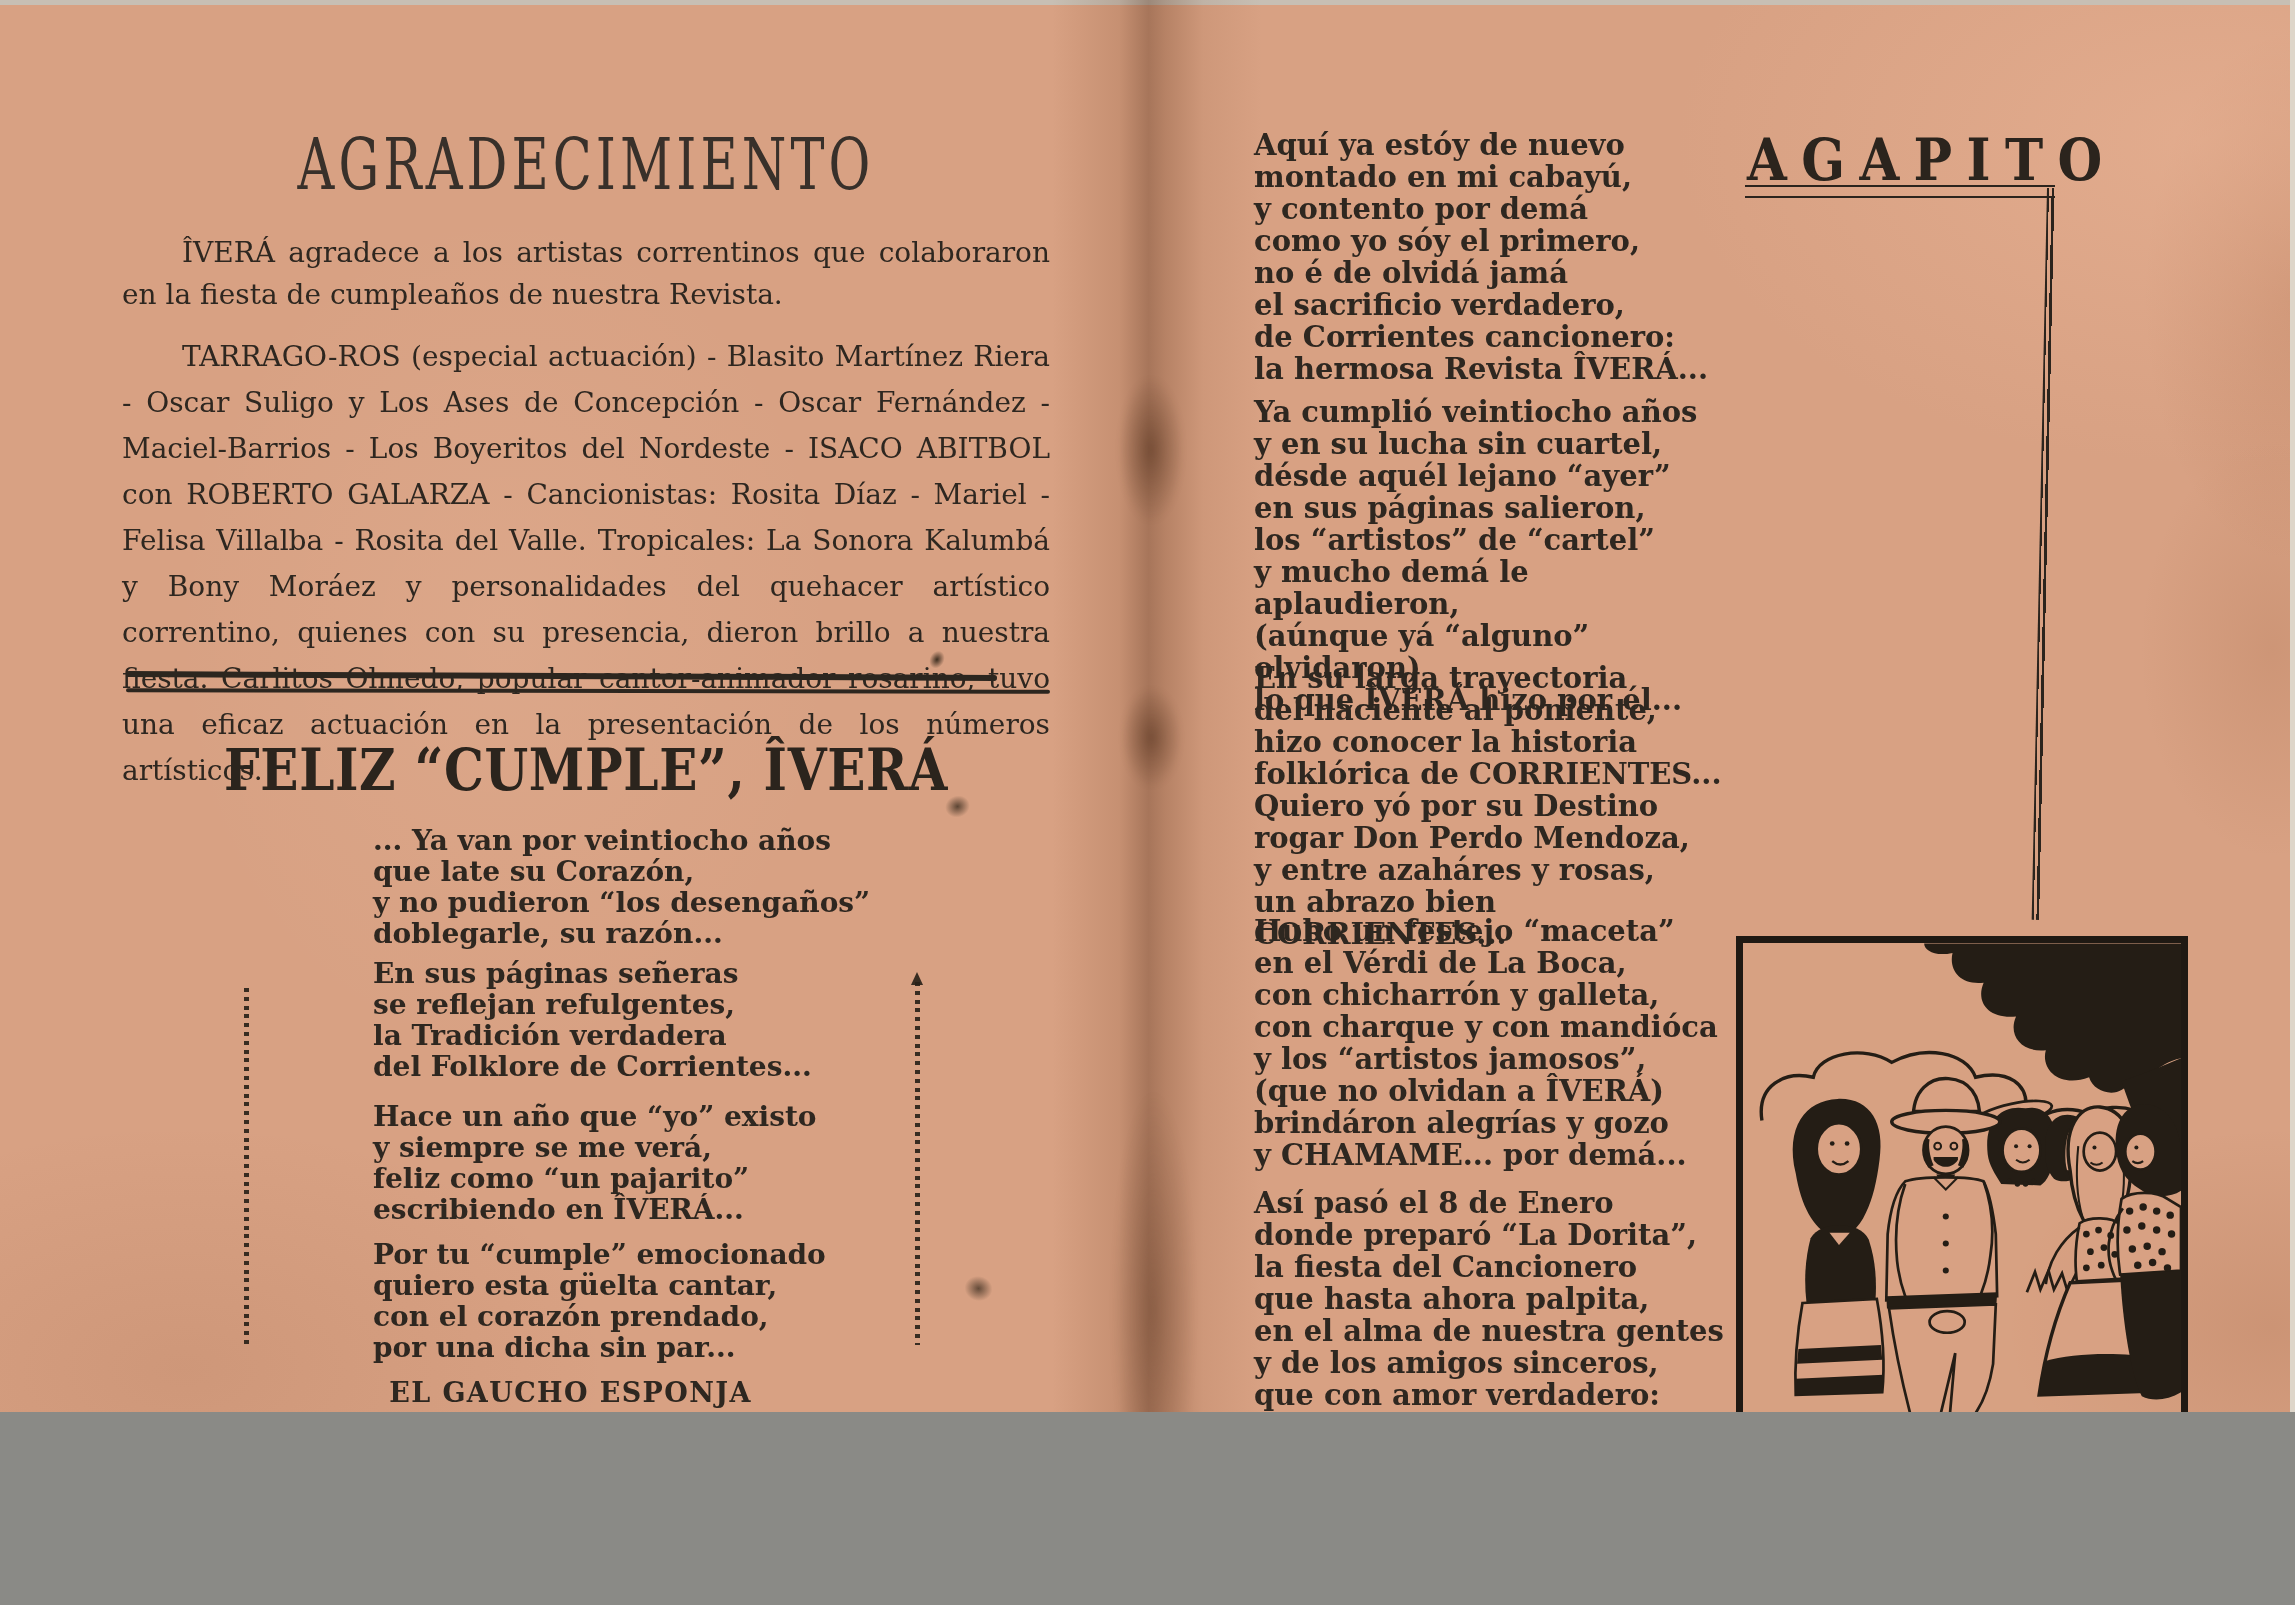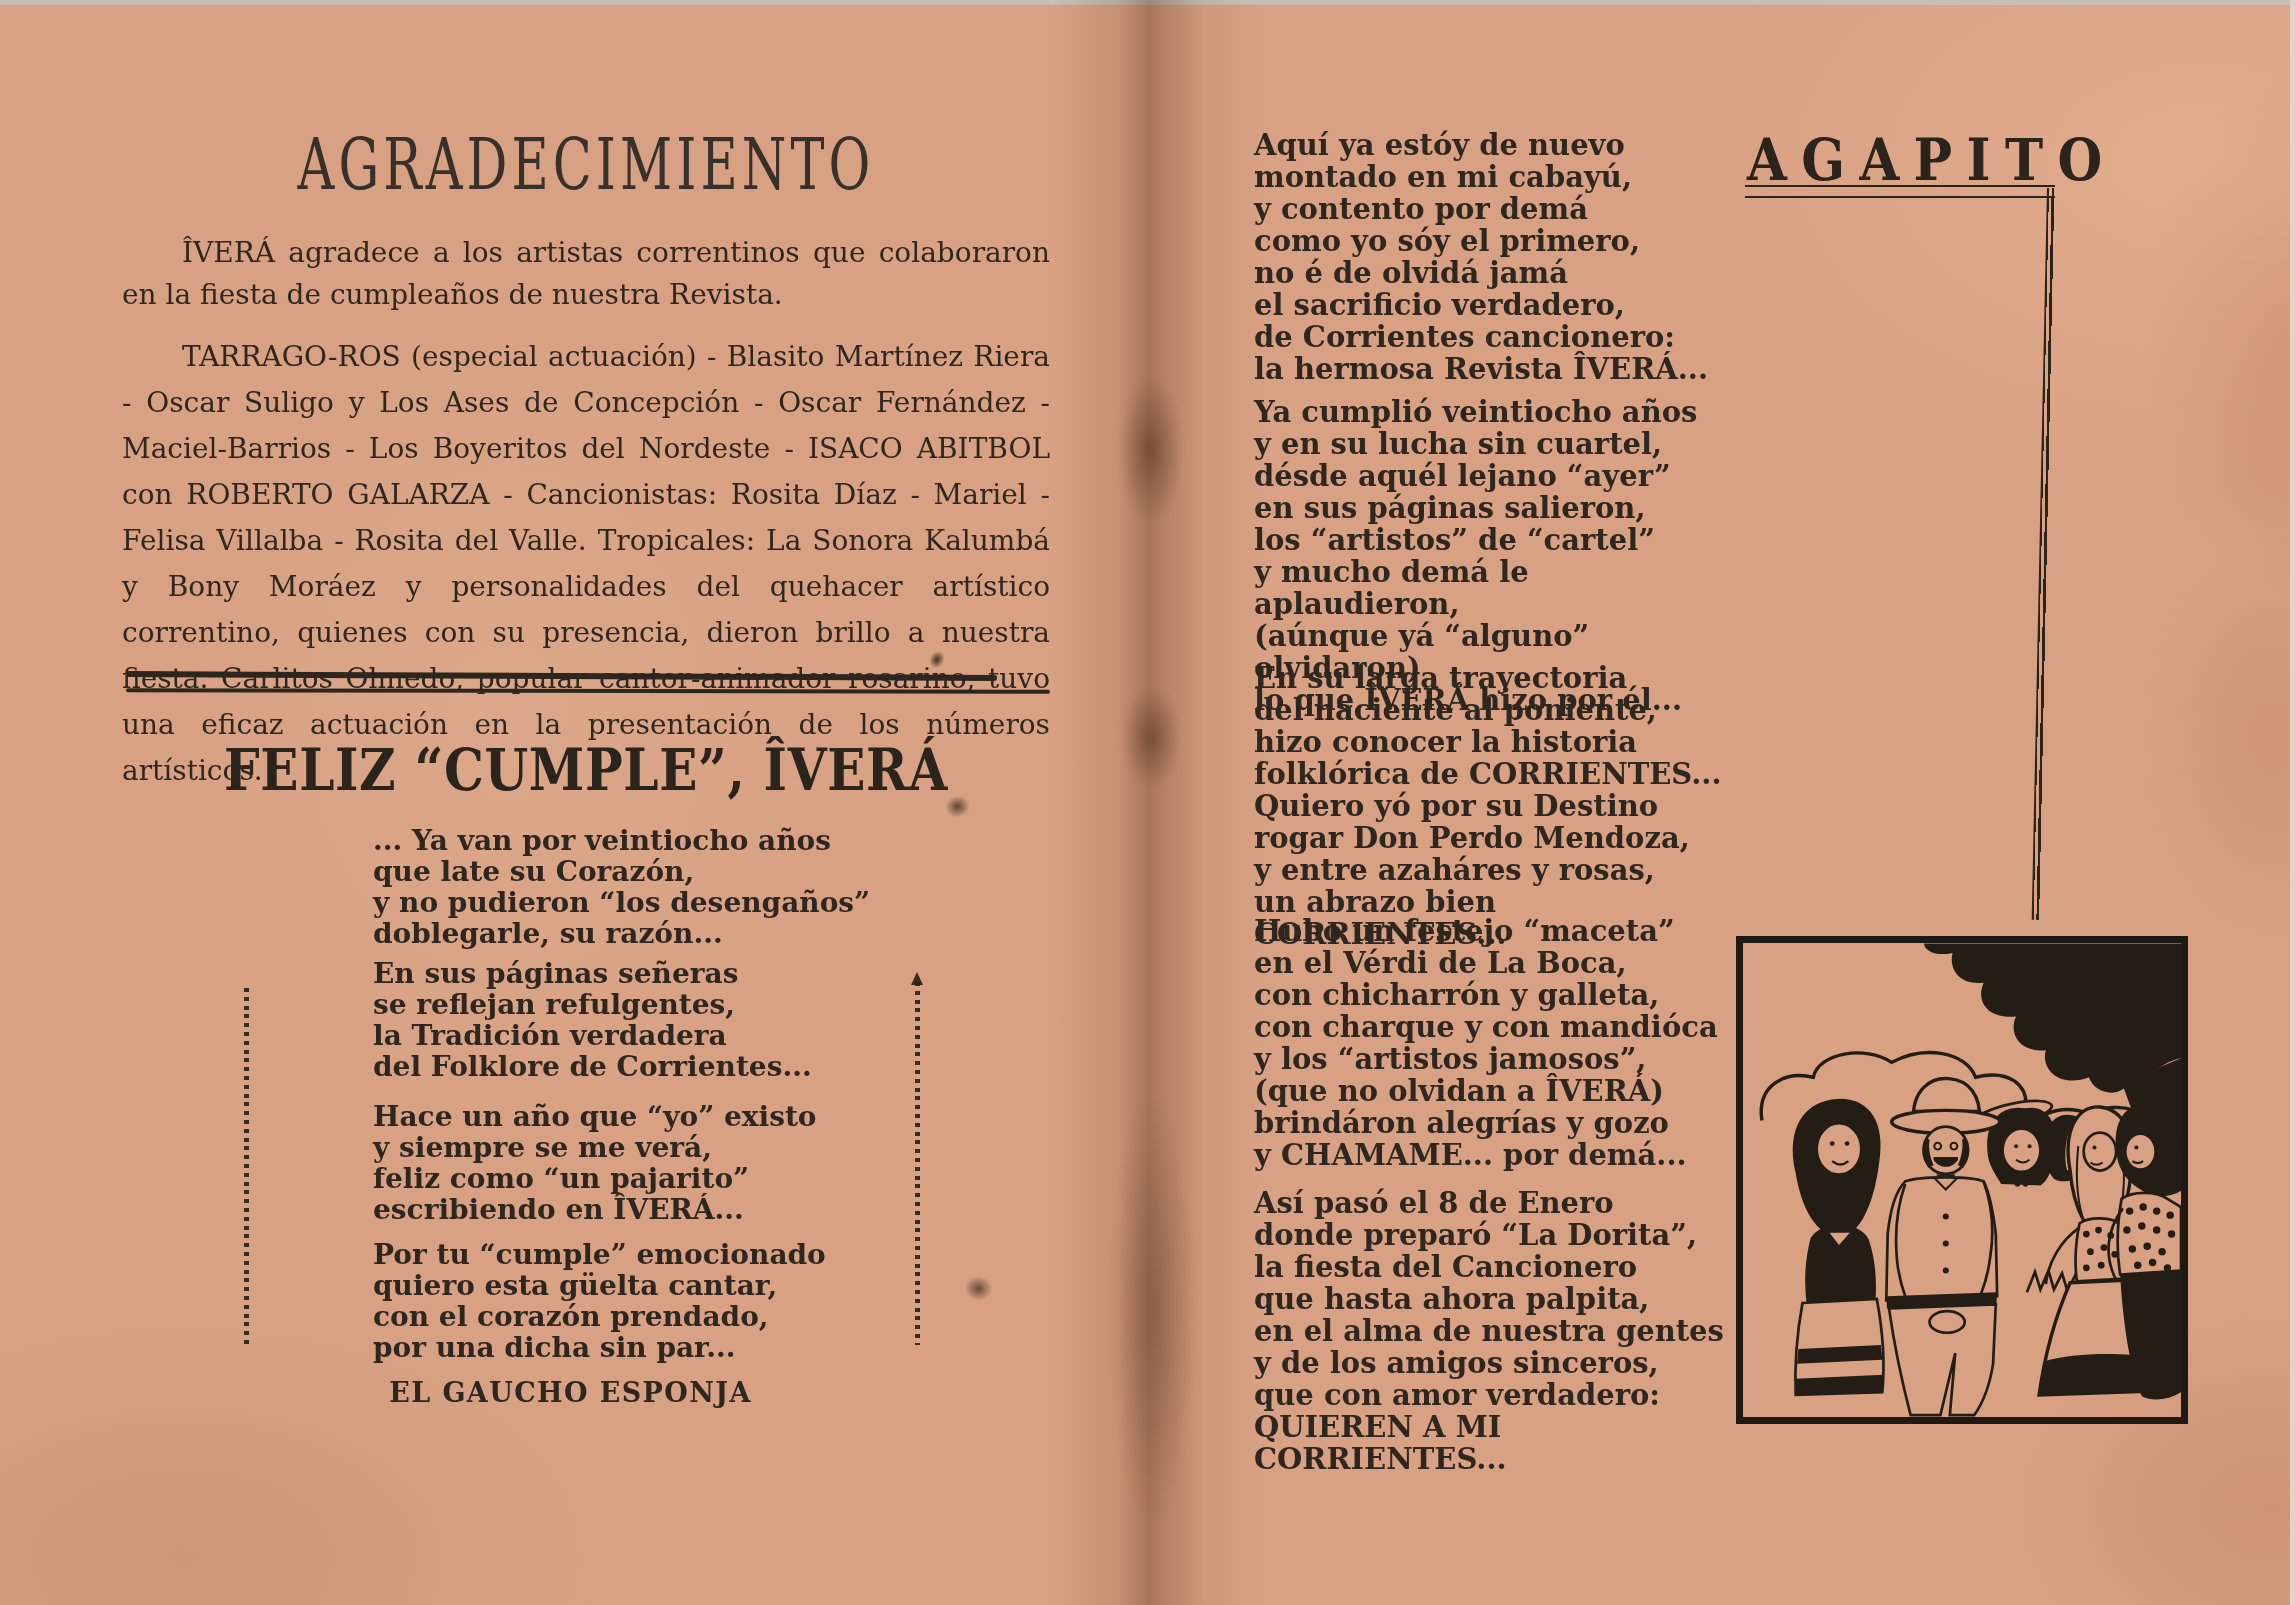--- a/index.html
+++ b/index.html
@@ -1,16 +1,16 @@
 <!DOCTYPE html>
 <html style="font-size:10.8px"><head>
 <meta charset="utf-8">
 <style>
   html,body{margin:0;padding:0;background:#8a8a86;}
-  #page{position:relative;width:2295px;height:1605px;overflow:hidden;
+  #page{position:relative;width:2295px;height:1412px;overflow:hidden;
         background-color:#d8a183;
         background-image:
           radial-gradient(880px 541px at 96% 10%, rgba(236,182,152,0.50), transparent 60%),
           radial-gradient(216px 379px at 100% 21%, rgba(150,85,50,0.22), transparent 70%),
           radial-gradient(189px 298px at 99% 46%, rgba(150,90,55,0.16), transparent 70%),
           radial-gradient(379px 284px at 99% 94%, rgba(140,80,45,0.16), transparent 70%),
           radial-gradient(609px 352px at 8% 97%, rgba(120,65,35,0.10), transparent 70%),
           radial-gradient(474px 609px at 22% 45%, rgba(255,220,195,0.10), transparent 70%);
         font-family:"DejaVu Serif", serif; color:#2e2720;}
   .abs{position:absolute;}

